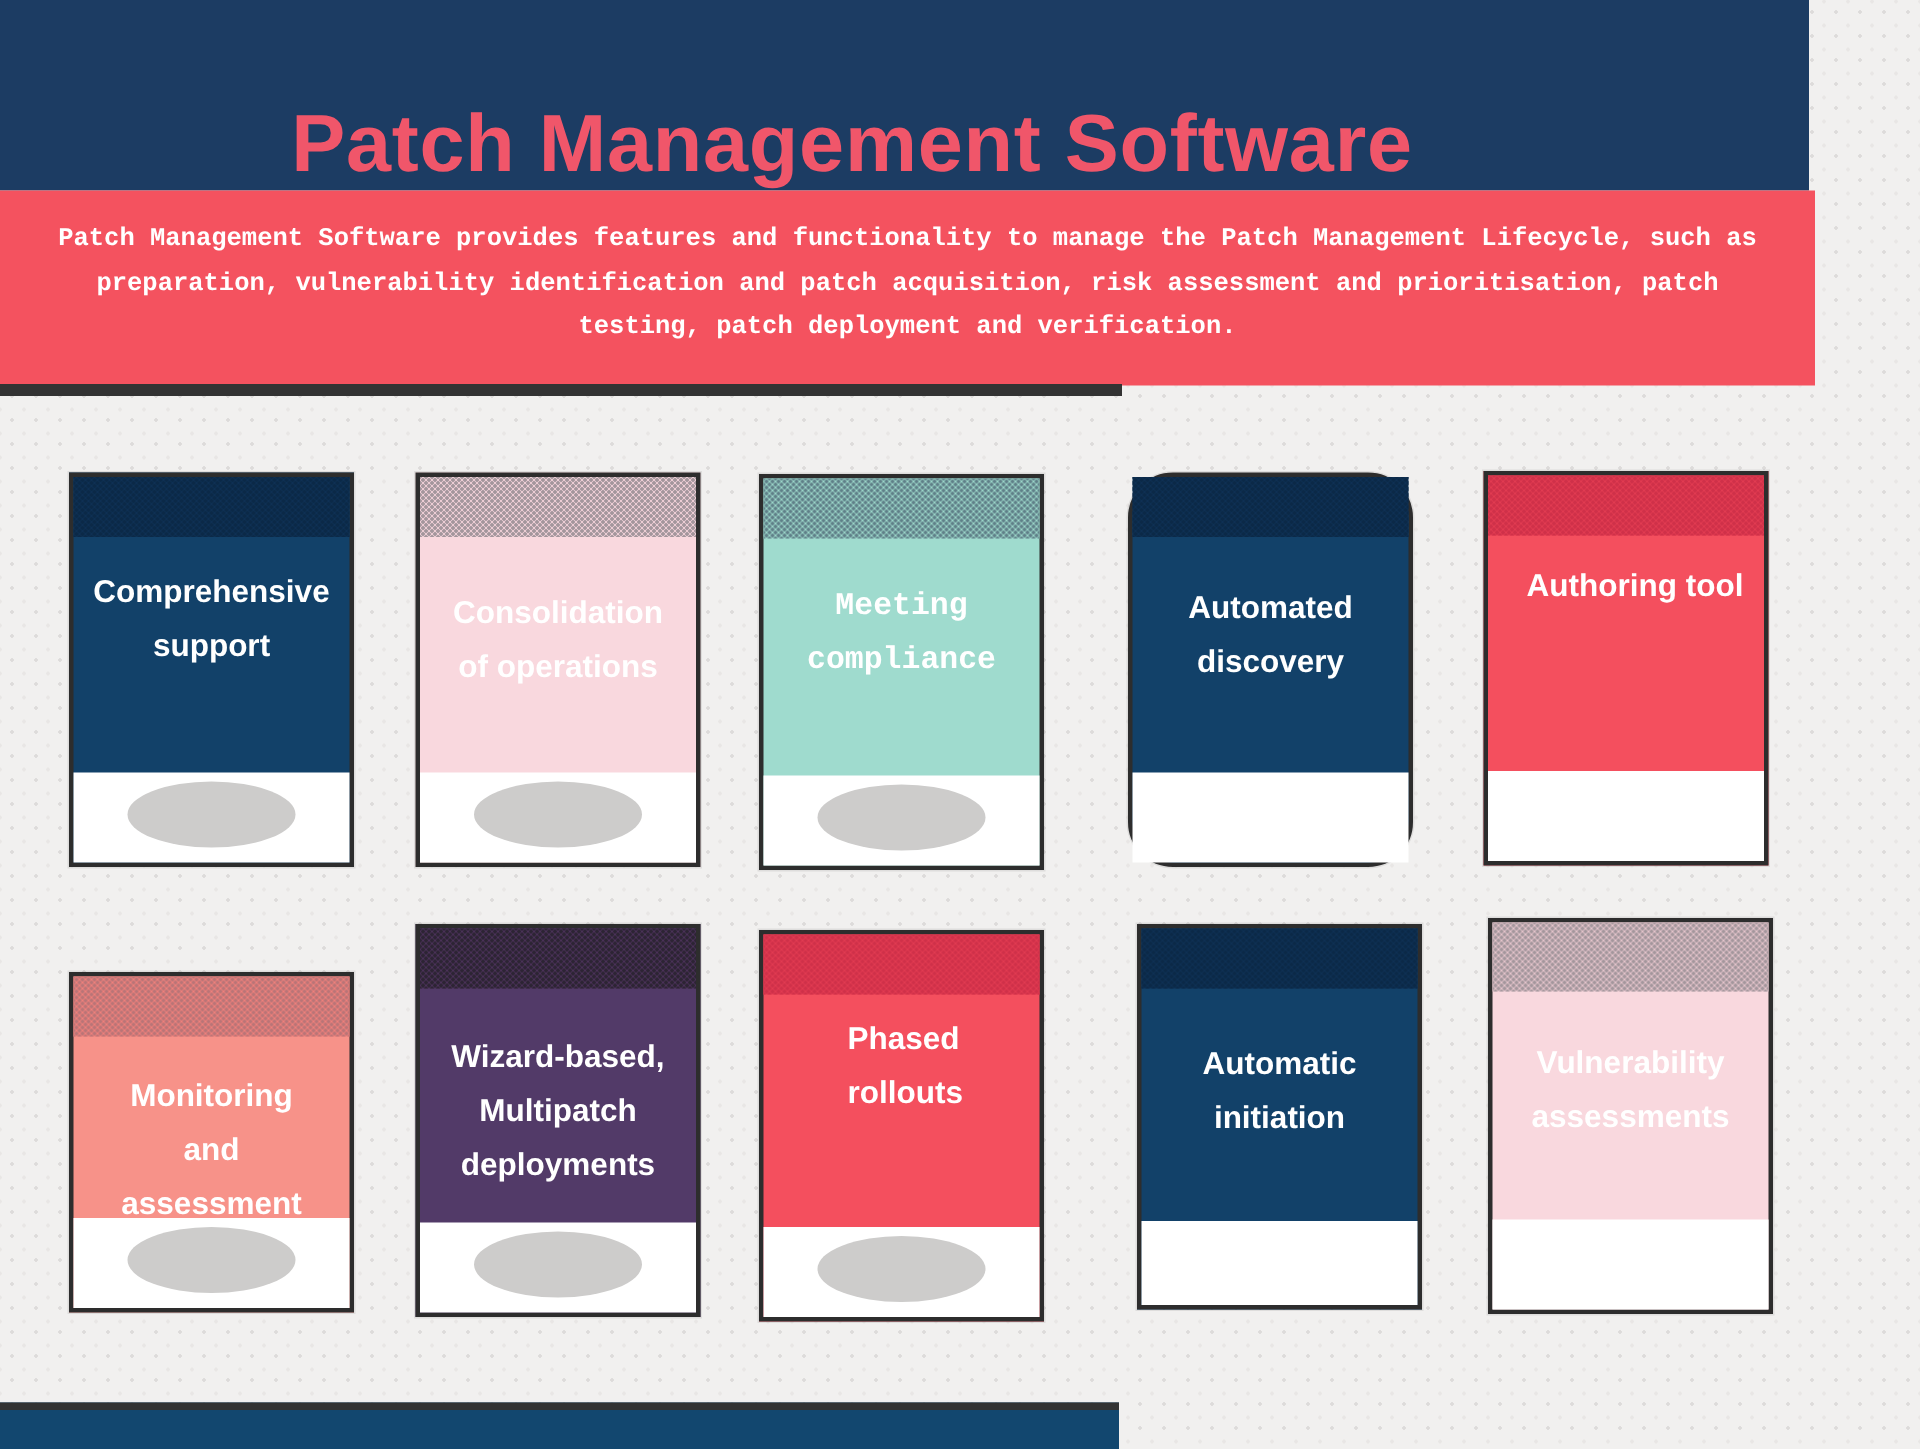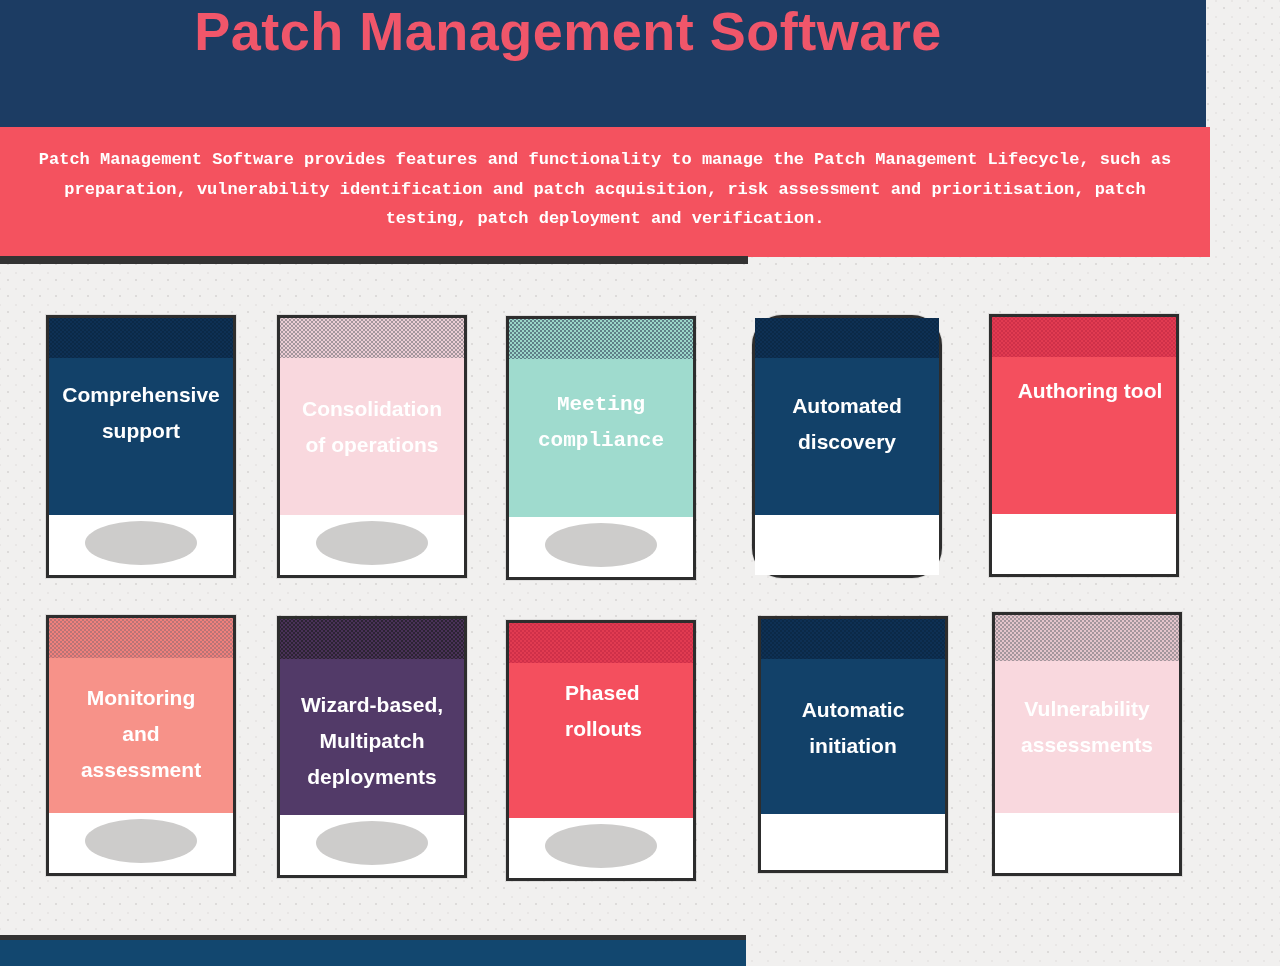--- a/index.html
+++ b/index.html
@@ -12,21 +12,21 @@
       radial-gradient(#e8e6e5 1px, transparent 1.4px);
     background-size:16px 16px, 16px 16px;
     background-position:0 0, 8px 9px;
     position:relative;
   }
 
   
   .header {
     position:absolute; left:0; top:0; width:1206px; height:127px;
     background:var(--header-bg,#1c3c63);
-    display:flex; align-items:flex-start; justify-content:center;
+    display:flex; align-items:flex-end; justify-content:center;
   }
   .title {
     color:var(--title-color,#f0566a);
     font-size:54px; font-weight:700; letter-spacing:0.5px;
     padding-right:70px; white-space:nowrap;
   }
 
   
   .banner {
     position:absolute; left:0; top:127px; width:1210px; height:130px;
@@ -56,21 +56,21 @@
     position:absolute; width:190px; height:263px;
     border:3px solid var(--card-border,#2d2d2d);
     background:var(--body,#ccc);
     box-shadow:0 0 0 1px rgba(0,0,0,0.08);
   }
   .p1  { left:46px;  top:315px; }
   .p2  { left:277px; top:315px; }
   .p3  { left:506px; top:316px; height:264px;font-family:Liberation Mono, monospace; }
   .p4  { left:752px; top:315px;border-radius:30px; }
   .p5  { left:989px; top:314px; }
-  .p6  { left:46px;  top:615px; height:261px; }
+  .p6  { left:46px;  top:648px; height:227px; }
   .p7  { left:277px; top:616px; height:262px; }
   .p8  { left:506px; top:620px; height:261px; }
   .p9  { left:758px; top:616px; height:257px; }
   .p10 { left:992px; top:612px; height:264px; }
 
   .strip {
     height:40px; width:100%;
     background-color:var(--strip,#999);
     background-image:
       radial-gradient(var(--dots,transparent) 1px, transparent 1.45px),

